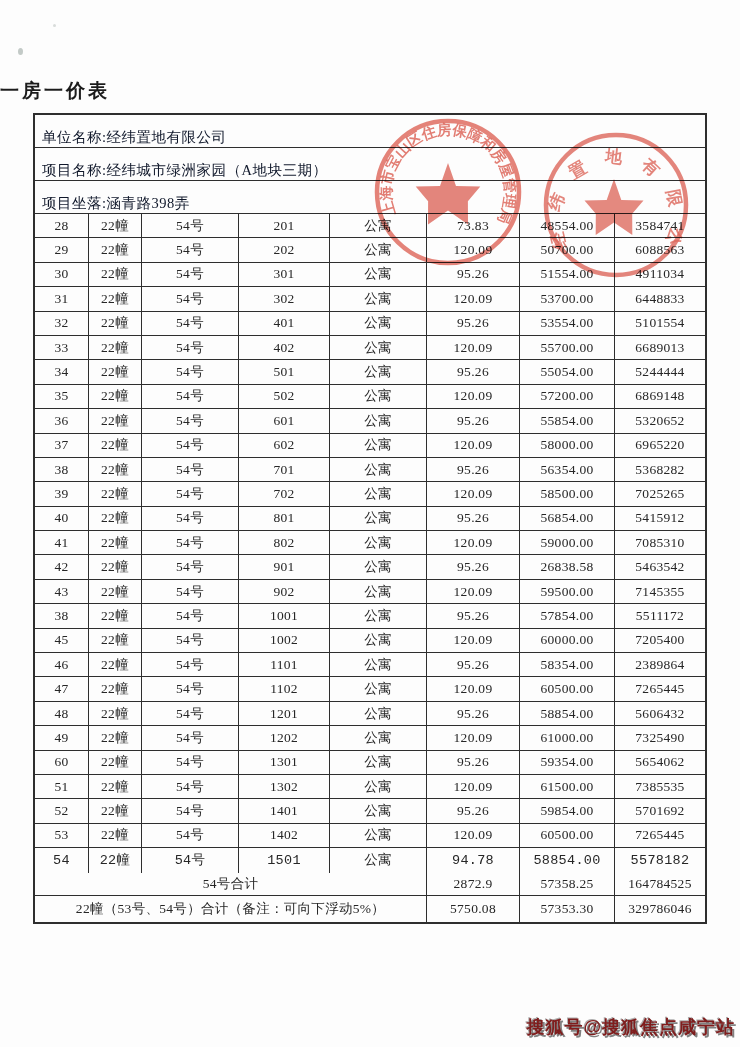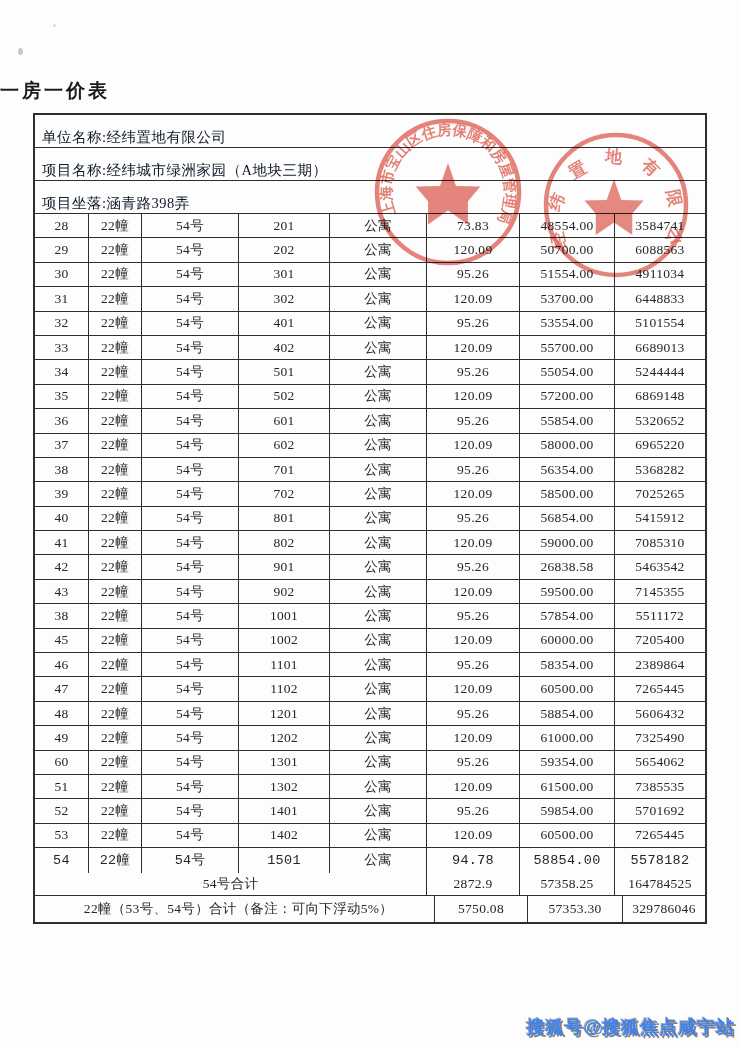--- a/index.html
+++ b/index.html
@@ -27,34 +27,34 @@
     grid-template-columns:54px 53px 97px 91px 97px 93px 95px 1fr;
     height:24.4px;border-bottom:1.6px solid #2e2e2e;box-sizing:border-box;
   }
   .tr:last-child{border-bottom:none;font-family:Liberation Mono, monospace;}
   .sum-tr1{
     display:grid;grid-template-columns:392px 93px 95px 1fr;
     height:23px;border-bottom:1.6px solid #2e2e2e;box-sizing:border-box;
   }
   .sum-tr2{
     display:grid;grid-template-columns:392px 93px 95px 1fr;
-    height:26px;box-sizing:border-box;padding-left:8px;
+    height:26px;box-sizing:border-box;
   }
   .td{
     border-right:1.6px solid #2e2e2e;box-sizing:border-box;
     display:flex;align-items:center;justify-content:center;
     font-size:13.5px;color:#262626;letter-spacing:0.3px;overflow:hidden;white-space:nowrap;
   }
   .td:last-child{border-right:none;}
   .stamp{position:absolute;mix-blend-mode:multiply;opacity:0.86;pointer-events:none;}
   .watermark{
     position:absolute;top:1015px;right:5px;
     font-size:18px;font-weight:bold;letter-spacing:1px;
     font-family:"Liberation Sans","DejaVu Sans",sans-serif;
-    color:#3b82f6;
+    color:#7f1d1d;
     text-shadow:2px 2px 0 #818181,-1px -1px 0 #afaeae;
   }
   .speck{position:absolute;border-radius:50%;}
   .speck-a{left:18px;top:48px;width:5px;height:7px;background:#c3cac7;}
   .speck-b{left:53px;top:24px;width:3px;height:3px;background:#d8dcda;}
 </style>
 </head>
 <body>
 
 <div class="page-title">一房一价表</div>

